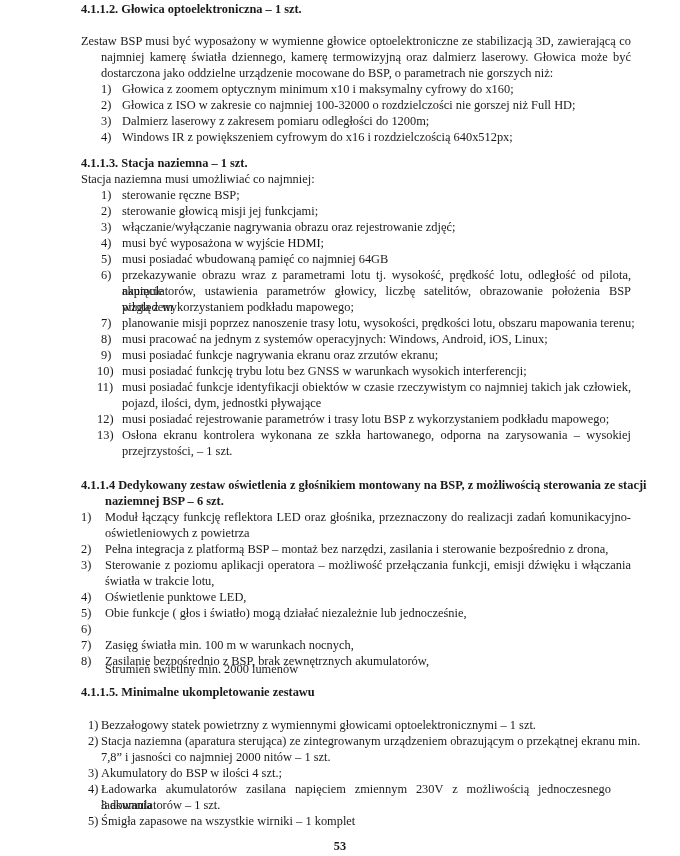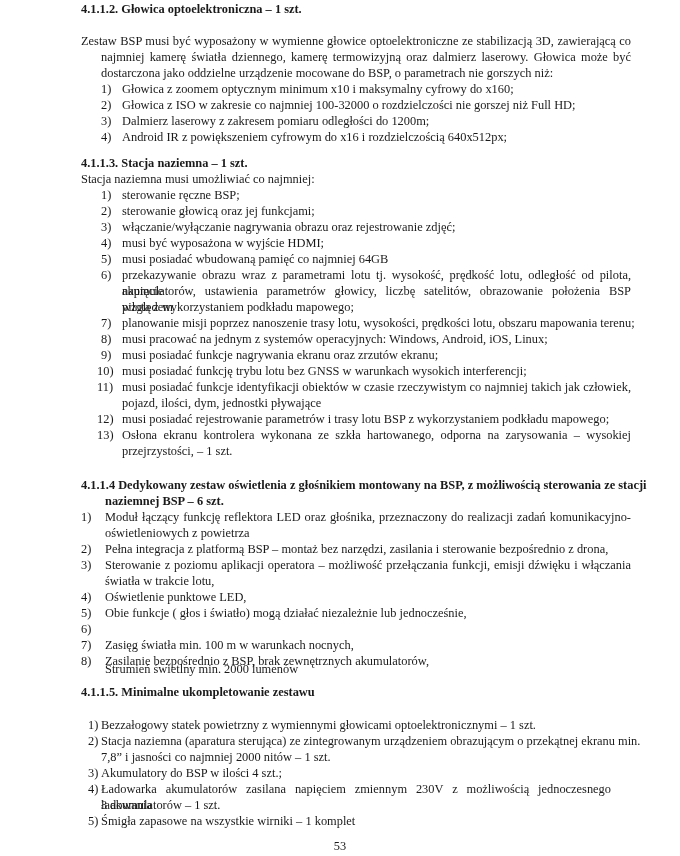--- a/index.html
+++ b/index.html
@@ -2,45 +2,45 @@
 <html><head>
 <meta charset="utf-8">
 <style>
   html, body { margin:0; padding:0; background:#ffffff; }
   body { width:680px; height:856px; position:relative; overflow:hidden;
          font-family:"Liberation Serif", serif; font-size:12.4px; color:#1a1a1a; }
   .line { position:absolute; white-space:nowrap; line-height:16px; }
   .h { font-weight:bold; }
   .just { text-align:justify; text-align-last:justify; white-space:normal; }
   .num { position:absolute; white-space:nowrap; line-height:16px; }
-  .pg { position:absolute; left:0; width:680px; text-align:center; top:838px; line-height:16px; }
+  .pg { position:absolute; left:0; width:680px; text-align:center; top:838px; line-height:16px;font-weight:bold; }
 </style>
 </head>
 <body>
 
 <div class="line h" style="left:81px;top:1px;">4.1.1.2. Głowica optoelektroniczna – 1 szt.</div>
 <div class="line just" style="left:81px;top:33px;width:550px;">Zestaw BSP musi być wyposażony w wymienne głowice optoelektroniczne ze stabilizacją 3D, zawierającą co</div>
 <div class="line just" style="left:101px;top:49px;width:530px;">najmniej kamerę światła dziennego, kamerę termowizyjną oraz dalmierz laserowy. Głowica może być</div>
 <div class="line" style="left:101px;top:65px;">dostarczona jako oddzielne urządzenie mocowane do BSP, o parametrach nie gorszych niż:</div>
 <div class="num" style="left:101px;top:81px;">1)</div>
 <div class="line" style="left:122px;top:81px;">Głowica z zoomem optycznym minimum x10 i maksymalny cyfrowy do x160;</div>
 <div class="num" style="left:101px;top:97px;">2)</div>
 <div class="line" style="left:122px;top:97px;">Głowica z ISO w zakresie co najmniej 100-32000 o rozdzielczości nie gorszej niż Full HD;</div>
 <div class="num" style="left:101px;top:113px;">3)</div>
 <div class="line" style="left:122px;top:113px;">Dalmierz laserowy z zakresem pomiaru odległości do 1200m;</div>
 <div class="num" style="left:101px;top:129px;">4)</div>
-<div class="line" style="left:122px;top:129px;">Android IR z powiększeniem cyfrowym do x16 i rozdzielczością 640x512px;</div>
+<div class="line" style="left:122px;top:129px;">Windows IR z powiększeniem cyfrowym do x16 i rozdzielczością 640x512px;</div>
 
 <div class="line h" style="left:81px;top:155px;">4.1.1.3. Stacja naziemna – 1 szt.</div>
 <div class="line" style="left:81px;top:171px;">Stacja naziemna musi umożliwiać co najmniej:</div>
 
 <div class="num" style="left:101px;top:187px;">1)</div>
 <div class="line" style="left:122px;top:187px;">sterowanie ręczne BSP;</div>
 <div class="num" style="left:101px;top:203px;">2)</div>
-<div class="line" style="left:122px;top:203px;">sterowanie głowicą oraz jej funkcjami;</div>
+<div class="line" style="left:122px;top:203px;">sterowanie głowicą misji jej funkcjami;</div>
 <div class="num" style="left:101px;top:219px;">3)</div>
 <div class="line" style="left:122px;top:219px;">włączanie/wyłączanie nagrywania obrazu oraz rejestrowanie zdjęć;</div>
 <div class="num" style="left:101px;top:235px;">4)</div>
 <div class="line" style="left:122px;top:235px;">musi być wyposażona w wyjście HDMI;</div>
 <div class="num" style="left:101px;top:251px;">5)</div>
 <div class="line" style="left:122px;top:251px;">musi posiadać wbudowaną pamięć co najmniej 64GB</div>
 <div class="num" style="left:101px;top:267px;">6)</div>
 <div class="line just" style="left:122px;top:267px;width:509px;">przekazywanie obrazu wraz z parametrami lotu tj. wysokość, prędkość lotu, odległość od pilota, napięcie</div>
 <div class="line just" style="left:122px;top:283px;width:509px;">akumulatorów, ustawienia parametrów głowicy, liczbę satelitów, obrazowanie położenia BSP względem</div>
 <div class="line" style="left:122px;top:299px;">pilota z wykorzystaniem podkładu mapowego;</div>

